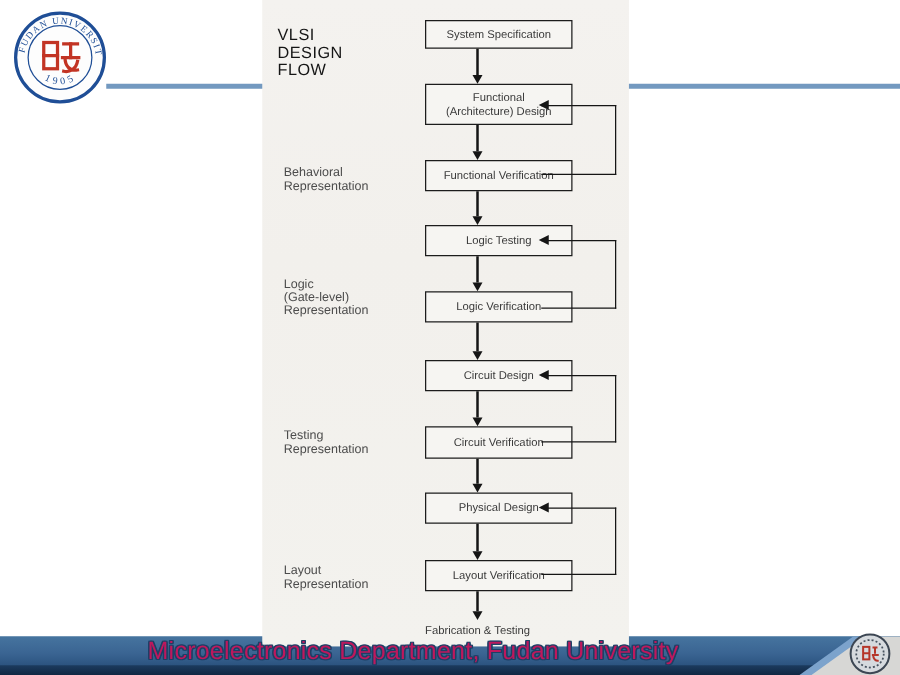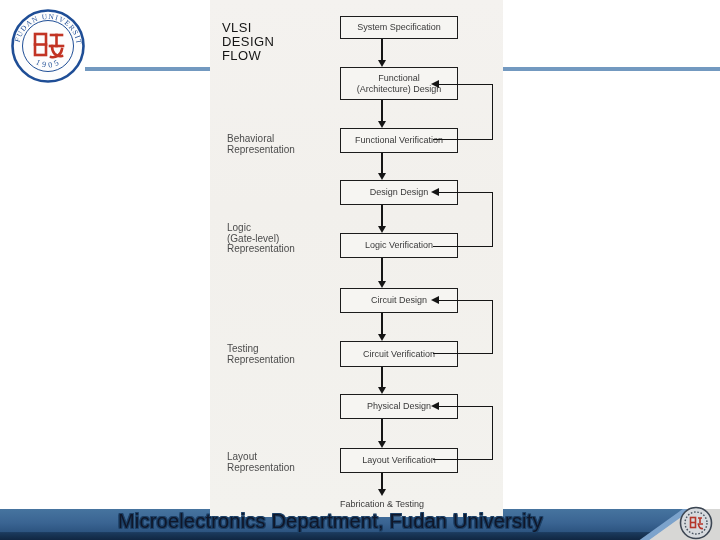--- a/index.html
+++ b/index.html
@@ -65,21 +65,21 @@
     clip-path:polygon(40% 100%,76% 0,100% 0,100% 100%);
   }
   .corner-stripe{
     position:absolute;left:600px;top:509px;width:120px;height:31px;z-index:3;
     background:#7ca3cc;
     clip-path:polygon(33% 100%,69% 0,77% 0,41% 100%);
   }
   .seal-bottom{position:absolute;left:679px;top:506px;width:34px;height:34px;z-index:4;}
   .footer-text{
     position:absolute;left:118px;top:510px;z-index:4;
-    font-size:20px;color:#0f172a;letter-spacing:.2px;
+    font-size:20px;color:#be185d;letter-spacing:.2px;
     text-shadow:-1px -1px 0 #1d4066,1px -1px 0 #1d4066,-1px 1px 0 #1d4066,1px 1px 0 #1d4066,0 1px 0 #1d4066,0 -1px 0 #1d4066,1px 0 0 #1d4066,-1px 0 0 #1d4066;
     text-align:center;
   }
 </style>
 </head>
 <body>
 
 <svg class="seal-top" viewBox="0 0 76 76">
   <circle cx="38" cy="38" r="35.5" fill="#fdfdfd" stroke="#1f4e96" stroke-width="2.6"></circle>
   <circle cx="38" cy="38" r="25.5" fill="none" stroke="#1f4e96" stroke-width="1"></circle>
@@ -106,21 +106,21 @@
 
 <div class="diagram">
   <div class="dg-title">VLSI
 DESIGN
 FLOW</div>
 
   <div class="fbox" style="top:16px;height:23px">System Specification</div>
   <div class="fbox" style="top:67px;height:33px">Functional
 (Architecture) Design</div>
   <div class="fbox" style="top:128px;height:25px">Functional Verification</div>
-  <div class="fbox" style="top:180px;height:25px">Design Design</div>
+  <div class="fbox" style="top:180px;height:25px">Logic Testing</div>
   <div class="fbox" style="top:233px;height:25px">Logic Verification</div>
   <div class="fbox" style="top:288px;height:25px">Circuit Design</div>
   <div class="fbox" style="top:341px;height:26px">Circuit Verification</div>
   <div class="fbox" style="top:394px;height:25px">Physical Design</div>
   <div class="fbox" style="top:448px;height:25px">Layout Verification</div>
 
   <div class="arr" style="top:39px;height:21px"></div>
   <div class="arr" style="top:100px;height:21px"></div>
   <div class="arr" style="top:153px;height:20px"></div>
   <div class="arr" style="top:205px;height:21px"></div>

